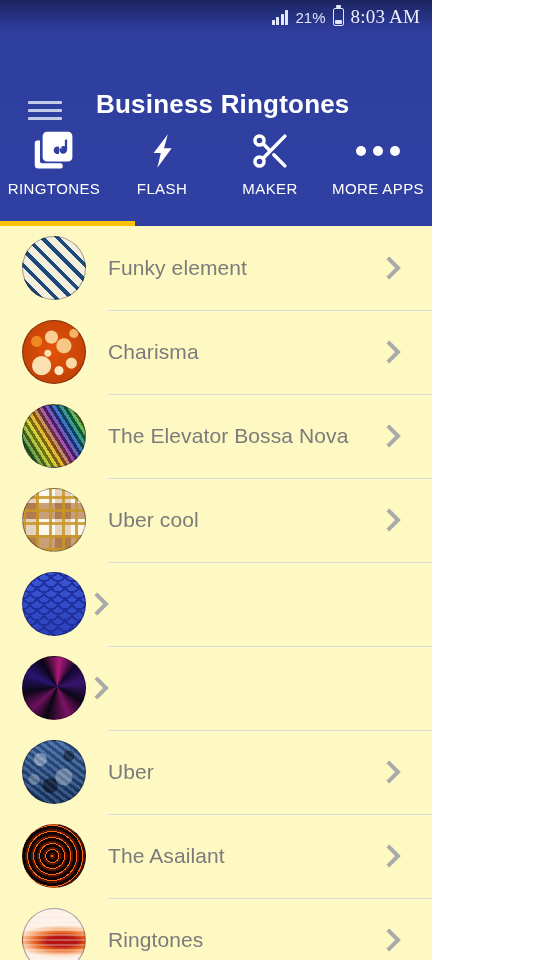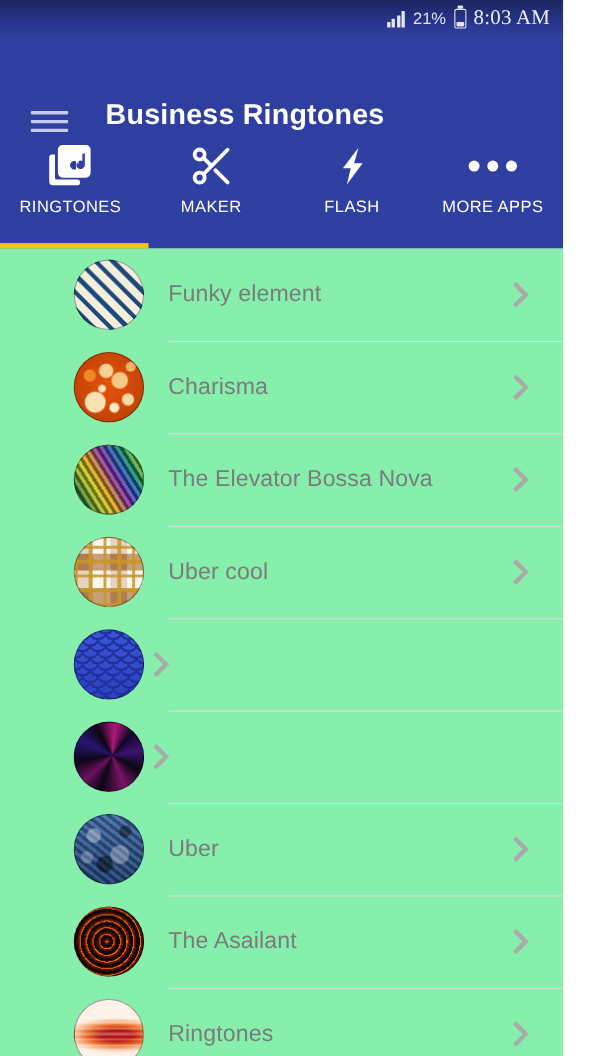--- a/index.html
+++ b/index.html
@@ -2,21 +2,21 @@
 <html><head>
 <meta charset="utf-8">
 <style>
   * { margin:0; padding:0; box-sizing:border-box; }
   html, body {
     width:540px; height:960px;
     background:#ffffff;
     font-family:"Liberation Sans", sans-serif;
     overflow:hidden;
   }
-  #app { position:relative; width:512px; height:960px; overflow:hidden; }
+  #app { position:relative; width:432px; height:960px; overflow:hidden; }
 
   
   .header {
     background:#303F9F;
     background:linear-gradient(#2f3fa0,#3040a2);
     height:226px;
     position:relative;
   }
   .statusbar {
     height:34px;
@@ -68,21 +68,21 @@
     color:#ffffff; font-size:15px; letter-spacing:.4px; margin-top:6px;
   }
   .tab-indicator {
     position:absolute; bottom:0; left:0;
     width:135px; height:5px; background:#FFC10A;
   }
   .dots { display:flex; gap:7px; align-items:center; }
   .dots i { width:10px; height:10px; border-radius:50%; background:#fff; display:block; }
 
   
-  .list { position:absolute; top:226px; left:0; right:0; bottom:0; background:#86efac;padding-left:45px; }
+  .list { position:absolute; top:226px; left:0; right:0; bottom:0; background:#fef9c3; }
   .row {
     position:relative; height:84px;
     display:flex; align-items:center; cursor:pointer;
   }
   .row + .row::before {
     content:""; position:absolute; top:0; left:108px; right:0;
     height:1px; background:#dcdcdc;
   }
   .thumb {
     width:64px; height:64px; border-radius:50%;
@@ -210,42 +210,42 @@
           <svg width="42" height="42" viewBox="0 0 24 24" fill="#ffffff">
             <path d="M4 6H2.5A1.5 1.5 0 0 0 1 7.5V20a2 2 0 0 0 2 2h12.5a1.5 1.5 0 0 0 0-3H5a1 1 0 0 1-1-1V6z"></path>
             <path d="M20 1H8a2.5 2.5 0 0 0-2.5 2.5v12A2.5 2.5 0 0 0 8 18h12a2.5 2.5 0 0 0 2.5-2.5v-12A2.5 2.5 0 0 0 20 1zm-5.1 12.6a2.2 2.2 0 1 1 1.3-2V6.3l3.3-1v6.05a2.2 2.2 0 1 1-1.3-2V4.2l-3.3 1v8.4z"></path>
           </svg>
         </div>
         <div class="tab-label">RINGTONES</div>
       </div>
 
       <div class="tab">
         <div class="tab-icon">
+          <svg width="40" height="42" viewBox="0 0 24 24" fill="#ffffff">
+            <path d="M15.5 2 7 13.2h4.3L9.2 22l8.6-11.6h-4.6L15.5 2z"></path>
+          </svg>
+        </div>
+        <div class="tab-label">FLASH</div>
+      </div>
+
+      <div class="tab">
+        <div class="tab-icon">
           <svg width="42" height="42" viewBox="0 0 24 24" fill="none" stroke="#ffffff" stroke-width="2" stroke-linecap="round">
             <circle cx="6" cy="6" r="2.6"></circle>
             <circle cx="6" cy="18" r="2.6"></circle>
             <line x1="20.5" y1="3.5" x2="8.1" y2="16.1"></line>
             <line x1="14.2" y1="14.2" x2="20.5" y2="20.5"></line>
             <line x1="8.1" y1="7.9" x2="11.6" y2="11.4"></line>
           </svg>
         </div>
         <div class="tab-label">MAKER</div>
       </div>
 
       <div class="tab">
         <div class="tab-icon">
-          <svg width="40" height="42" viewBox="0 0 24 24" fill="#ffffff">
-            <path d="M15.5 2 7 13.2h4.3L9.2 22l8.6-11.6h-4.6L15.5 2z"></path>
-          </svg>
-        </div>
-        <div class="tab-label">FLASH</div>
-      </div>
-
-      <div class="tab">
-        <div class="tab-icon">
           <span class="dots">
               <i></i>
               <i></i>
               <i></i>
             </span>
         </div>
         <div class="tab-label">MORE APPS</div>
       </div>
 
     </div>

